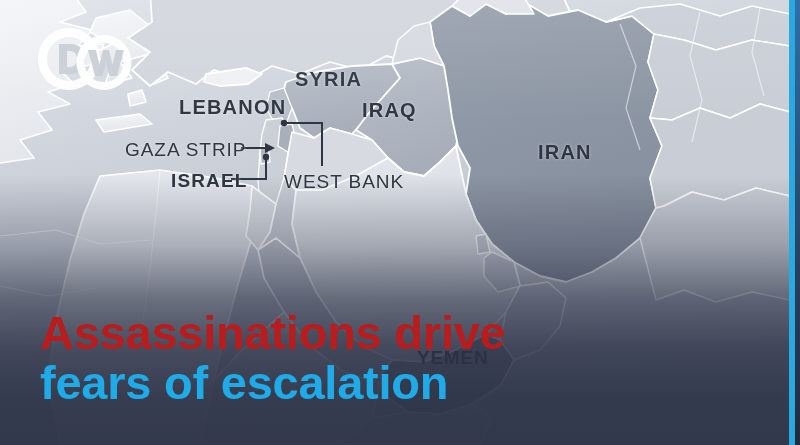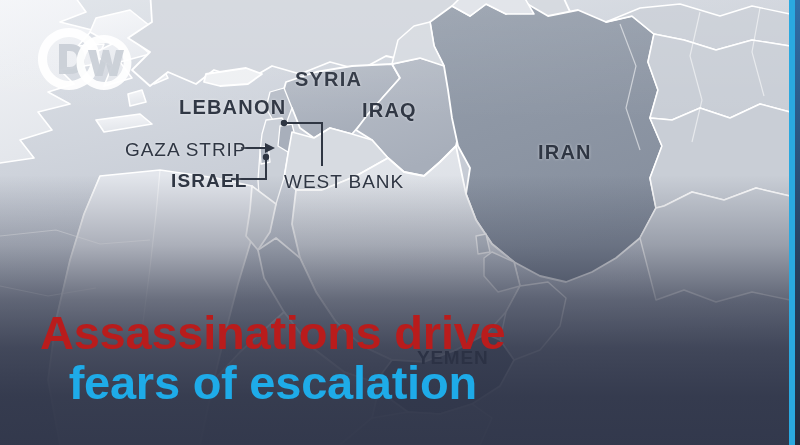--- a/index.html
+++ b/index.html
@@ -112,21 +112,21 @@
     bottom: 38px;
     line-height: 1.05;
   }
   .head-line {
     font-size: 47px;
     font-weight: bold;
     letter-spacing: -0.005em;
     display: block;
   }
   #head-1 { color: #b91c1c; }
-  #head-2 { color: #1eabe8; text-align: center; }
+  #head-2 { color: #1eabe8; }
 </style>
 </head>
 <body>
 
 <div id="stage">
 
   <svg id="map-canvas" viewBox="0 0 800 445" preserveAspectRatio="none">
     <defs>
       <linearGradient id="gSea" x1="0" y1="0" x2="0.4" y2="1">
         <stop offset="0%" stop-color="#dfe3e9"></stop>

